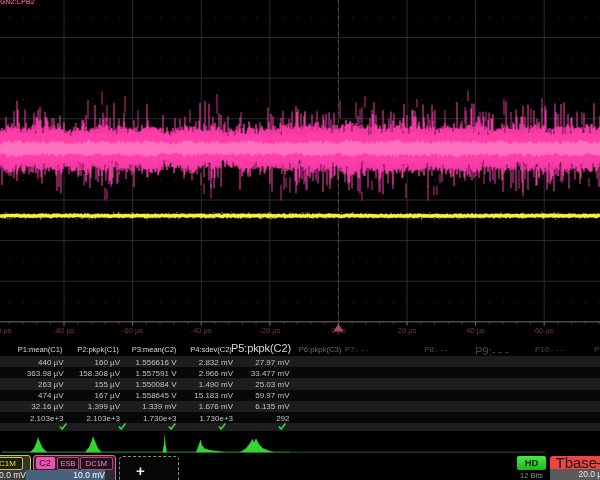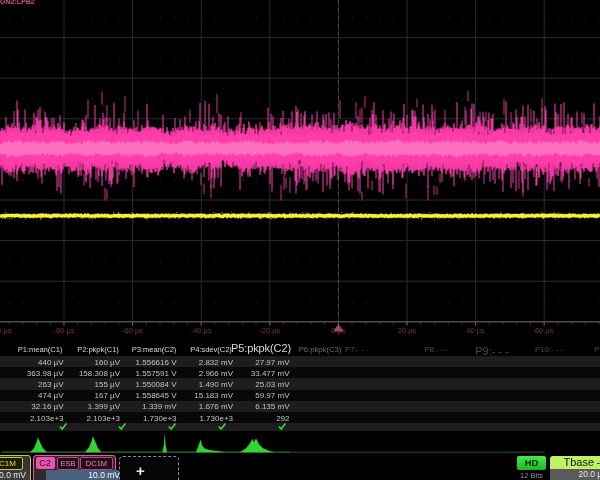--- a/index.html
+++ b/index.html
@@ -526,19 +526,19 @@
       <polygon points="196,20.2 199,12.2 200.5,7.199999999999999 202,13.2 205,16.7 211,18.2 219,19.2 226,20.2" fill="#35d435"></polygon>
       <polygon points="240,20.2 246,16.2 250,11.2 252.5,6.699999999999999 254,10.2 256,6.199999999999999 259,12.2 263,16.2 269,18.7 274,20.2" fill="#35d435"></polygon>
     </svg>
 <div style="position:absolute;left:-45px;top:455px;width:74px;height:30px;background:#343434;border:1px solid #cfc72e;border-radius:3px"></div>
     <div style="position:absolute;left:-14px;top:457px;width:35px;height:11px;background:#1e1e08;border:1px solid #cfc72e;border-radius:2px;color:#e4dc3a;font-size:8px;line-height:11px;text-align:center">DC1M</div>
     <div style="position:absolute;left:-45px;top:469.5px;width:71px;height:10.5px;background:#3c3c3c;color:#e8e8e8;font-size:8.5px;line-height:10.5px;text-align:right;padding-right:3px">50.0 mV</div>
     <div style="position:absolute;left:33px;top:455px;width:81px;height:30px;background:#2c2c2c;border:1px solid #f050ae;border-radius:3px"></div>
     <div style="position:absolute;left:35.5px;top:456.5px;width:19px;height:12px;background:#f050ae;border-radius:2px;color:#1a1a1a;font-size:9px;font-weight:normal;line-height:12px;text-align:center">C2</div>
     <div style="position:absolute;left:57px;top:457px;width:20px;height:11px;background:#221018;border:1px solid #b8418a;border-radius:2px;color:#f587c5;font-size:7.5px;line-height:11px;text-align:center">ESB</div>
     <div style="position:absolute;left:80px;top:457px;width:31px;height:11px;background:#221018;border:1px solid #b8418a;border-radius:2px;color:#f587c5;font-size:7.5px;line-height:11px;text-align:center">DC1M</div>
-    <div style="position:absolute;left:46px;top:469.5px;width:79px;height:10.5px;background:#47617d;color:#fff;font-size:8.5px;line-height:10.5px;text-align:right;padding-right:5px;box-sizing:border-box">10.0 mV</div>
+    <div style="position:absolute;left:26px;top:469.5px;width:79px;height:10.5px;background:#47617d;color:#fff;font-size:8.5px;line-height:10.5px;text-align:right;box-sizing:border-box">10.0 mV</div>
     <div style="position:absolute;left:119px;top:456px;width:58px;height:30px;border:1px dashed #8a8a8a;border-radius:4px;background:#060606"></div>
     <div style="position:absolute;left:133px;top:463px;width:15px;height:16px;color:#e8e8e8;font-size:15px;line-height:16px;text-align:center;font-weight:bold">+</div>
     <div style="position:absolute;left:517px;top:455.5px;width:29px;height:14px;background:linear-gradient(#4ae84a,#1fb81f);border-radius:2px;color:#062006;font-size:9.5px;font-weight:bold;line-height:14px;text-align:center">HD</div>
     <div style="position:absolute;left:513px;top:471px;width:37px;height:9px;color:#8a8a8a;font-size:7.5px;line-height:9px;text-align:center">12 Bits</div>
-    <div style="position:absolute;left:549.5px;top:455.5px;width:51px;height:13.5px;background:#bef264;border-radius:3px 0 0 0;color:#141414;font-size:11px;line-height:13.5px;padding-left:14px;box-sizing:border-box">Tbase<span style="position:absolute;left:47px;top:0">-2</span></div>
+    <div style="position:absolute;left:549.5px;top:455.5px;width:51px;height:13.5px;background:#ef4444;border-radius:3px 0 0 0;color:#141414;font-size:15px;line-height:13.5px;padding-left:6px;box-sizing:border-box">Tbase<span style="position:absolute;left:47px;top:0">-2</span></div>
     <div style="position:absolute;left:549.5px;top:469px;width:51px;height:11px;background:#5a5a5a;color:#e9e9e9;font-size:8.5px;line-height:11px;text-align:right;box-sizing:border-box"><span style="margin-right:-6px">20.0 µs</span></div>
 </div>
 </body></html>

